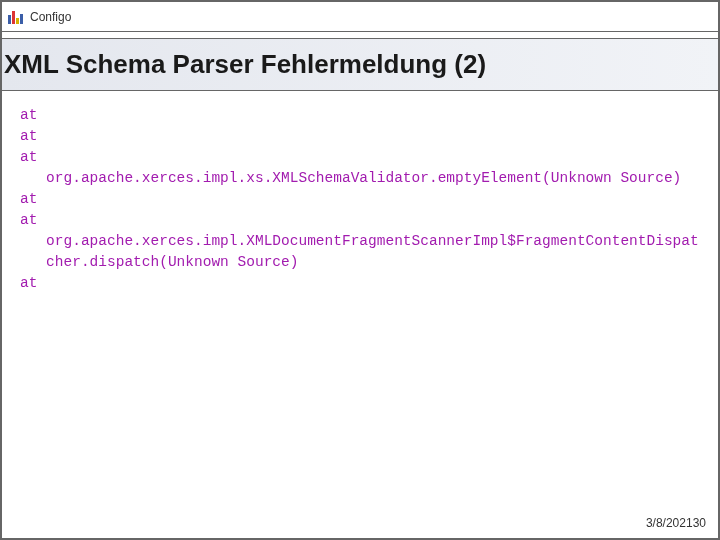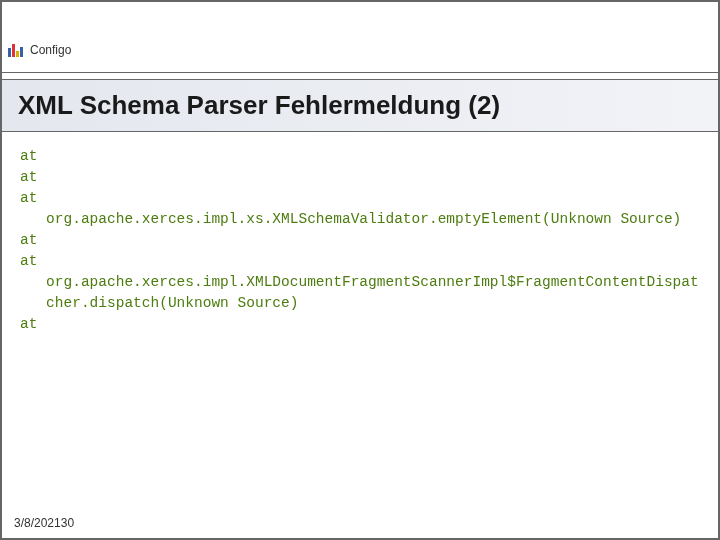--- a/index.html
+++ b/index.html
@@ -15,22 +15,21 @@
     display: flex;
     flex-direction: column;
     background: #fff;
   }
   .header-bar {
     display: flex;
     align-items: center;
     padding: 4px 10px 4px 6px;
     border-bottom: 1.5px solid #666;
     background: #fff;
-    height: 45px;
-    margin-top: 26px;
+    height: 30px;
   }
   .logo {
     width: 14px;
     height: 14px;
     margin-right: 8px;
     display: inline-block;
     position: relative;
   }
   .logo .bar {
     position: absolute;
@@ -42,50 +41,50 @@
   .logo .b3 { left: 8px; height: 6px;  background: #d6b100; }
   .logo .b4 { left: 12px; height: 10px; background: #3b5ea8; }
   .brand {
     font-size: 12px;
     color: #333;
   }
   .title-band {
     background: linear-gradient(to right, #e4e7ee, #f1f3f7);
     border-top: 1.5px solid #666;
     border-bottom: 1.5px solid #666;
-    padding: 10px 16px;
+    padding: 10px 2px;
   }
   .title-text {
     font-size: 26px;
     font-weight: bold;
     color: #1a1a1a;
   }
   .content {
     flex: 1 1 auto;
     padding: 14px 18px 8px 18px;
     overflow: hidden;
   }
   .trace {
     font-family: "Courier New", Courier, monospace;
     font-size: 14.5px;
     line-height: 1.45;
-    color: #4d7c0f;
+    color: #a21caf;
     white-space: normal;
   }
   .trace .at {
     display: block;
   }
   .trace .det {
     display: block;
     padding-left: 3ch;
     word-break: break-all;
   }
   .footer {
     display: flex;
-    justify-content: flex-start;
+    justify-content: flex-end;
     align-items: center;
     padding: 6px 12px 8px 12px;
     font-size: 12px;
     color: #333;
     border-top: 1px solid transparent;
   }
 </style>
 </head>
 <body>
 

